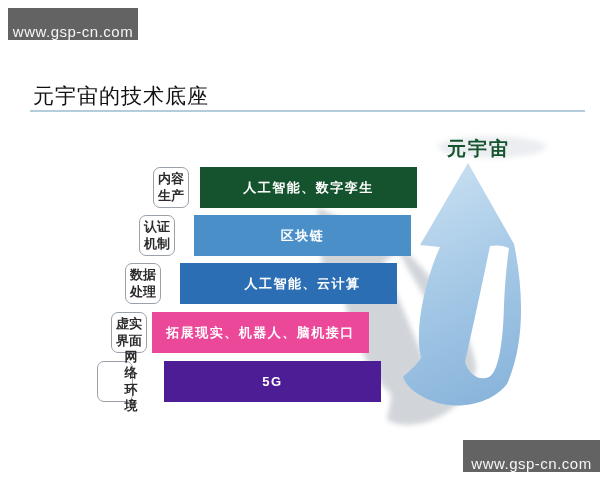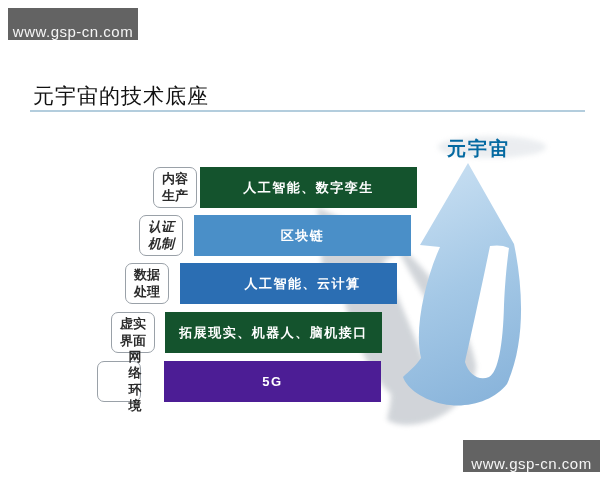--- a/index.html
+++ b/index.html
@@ -19,37 +19,37 @@
   .page-title {
     position:absolute; left:33px; top:82px;
     font-size:21px; font-weight:normal; color:#111111; letter-spacing:1px;
   }
   .title-divider {
     position:absolute; left:30px; top:110px; width:555px; height:2px;
     background:#b3cddd;
   }
   .layer-row { position:absolute; height:41px; }
   .category-box {
-    position:absolute; top:0; width:44px; height:41px;
+    position:absolute; top:0; width:36px; height:41px;
     background:#ffffff; border:1px solid #9aa1a8; border-radius:7px;
     display:flex; flex-direction:column; align-items:center; justify-content:center;
     font-size:13px; font-weight:600; color:#2b2b2b; line-height:1.25;
   }
   .tech-bar {
     position:absolute; top:0; width:217px; height:41px;
     display:flex; align-items:center; justify-content:center;
     color:#ffffff; font-size:13px; font-weight:bold; letter-spacing:1.5px;
   }
   .layers-layer { position:absolute; left:0; top:0; width:600px; height:480px; z-index:2; }
   .svg-abs { position:absolute; left:0; top:0; width:600px; height:480px; }
   .shadow-layer { z-index:1; }
   .arrow-layer { z-index:3; pointer-events:none; }
   .metaverse-label {
     position:absolute; left:447px; top:136px; z-index:4;
-    font-size:19px; font-weight:bold; color:#0369a1; letter-spacing:2px;
+    font-size:19px; font-weight:bold; color:#14532d; letter-spacing:2px;
   }
   .wm-z { z-index:5; }
 </style>
 </head>
 <body>
 
 <div class="stage">
 
   <div class="watermark top wm-z">
     <span>www.gsp-cn.com</span>
@@ -78,21 +78,21 @@
       <div class="category-box" style="left:153px;">
         <span>内容</span>
         <span>生产</span>
       </div>
       <div class="tech-bar" style="left: 200px; background-color: #14532d;">
         <span>人工智能、数字孪生</span>
       </div>
     </div>
 
     <div class="layer-row" style="top:215px;">
-      <div class="category-box" style="left:139px;font-style:italic;">
+      <div class="category-box" style="left:139px;">
         <span>认证</span>
         <span>机制</span>
       </div>
       <div class="tech-bar" style="left: 194px; background-color: rgb(74, 143, 200); font-family: Liberation Serif, serif;">
         <span>区块链</span>
       </div>
     </div>
 
     <div class="layer-row" style="top:263px;">
       <div class="category-box" style="left:125px;">
@@ -102,21 +102,21 @@
       <div class="tech-bar" style="left: 180px; background-color: rgb(43, 110, 179); padding-left: 28px;">
         <span>人工智能、云计算</span>
       </div>
     </div>
 
     <div class="layer-row" style="top:312px;">
       <div class="category-box" style="left:111px;">
         <span>虚实</span>
         <span>界面</span>
       </div>
-      <div class="tech-bar" style="left: 165px; background-color: #14532d;">
+      <div class="tech-bar" style="left: 152px; background-color: #ec4899;">
         <span>拓展现实、机器人、脑机接口</span>
       </div>
     </div>
 
     <div class="layer-row" style="top:361px;">
       <div class="category-box" style="left:97px;padding-left:32px;">
         <span>网络</span>
         <span>环境</span>
       </div>
       <div class="tech-bar" style="left: 164px; background-color: #4c1d95;">

